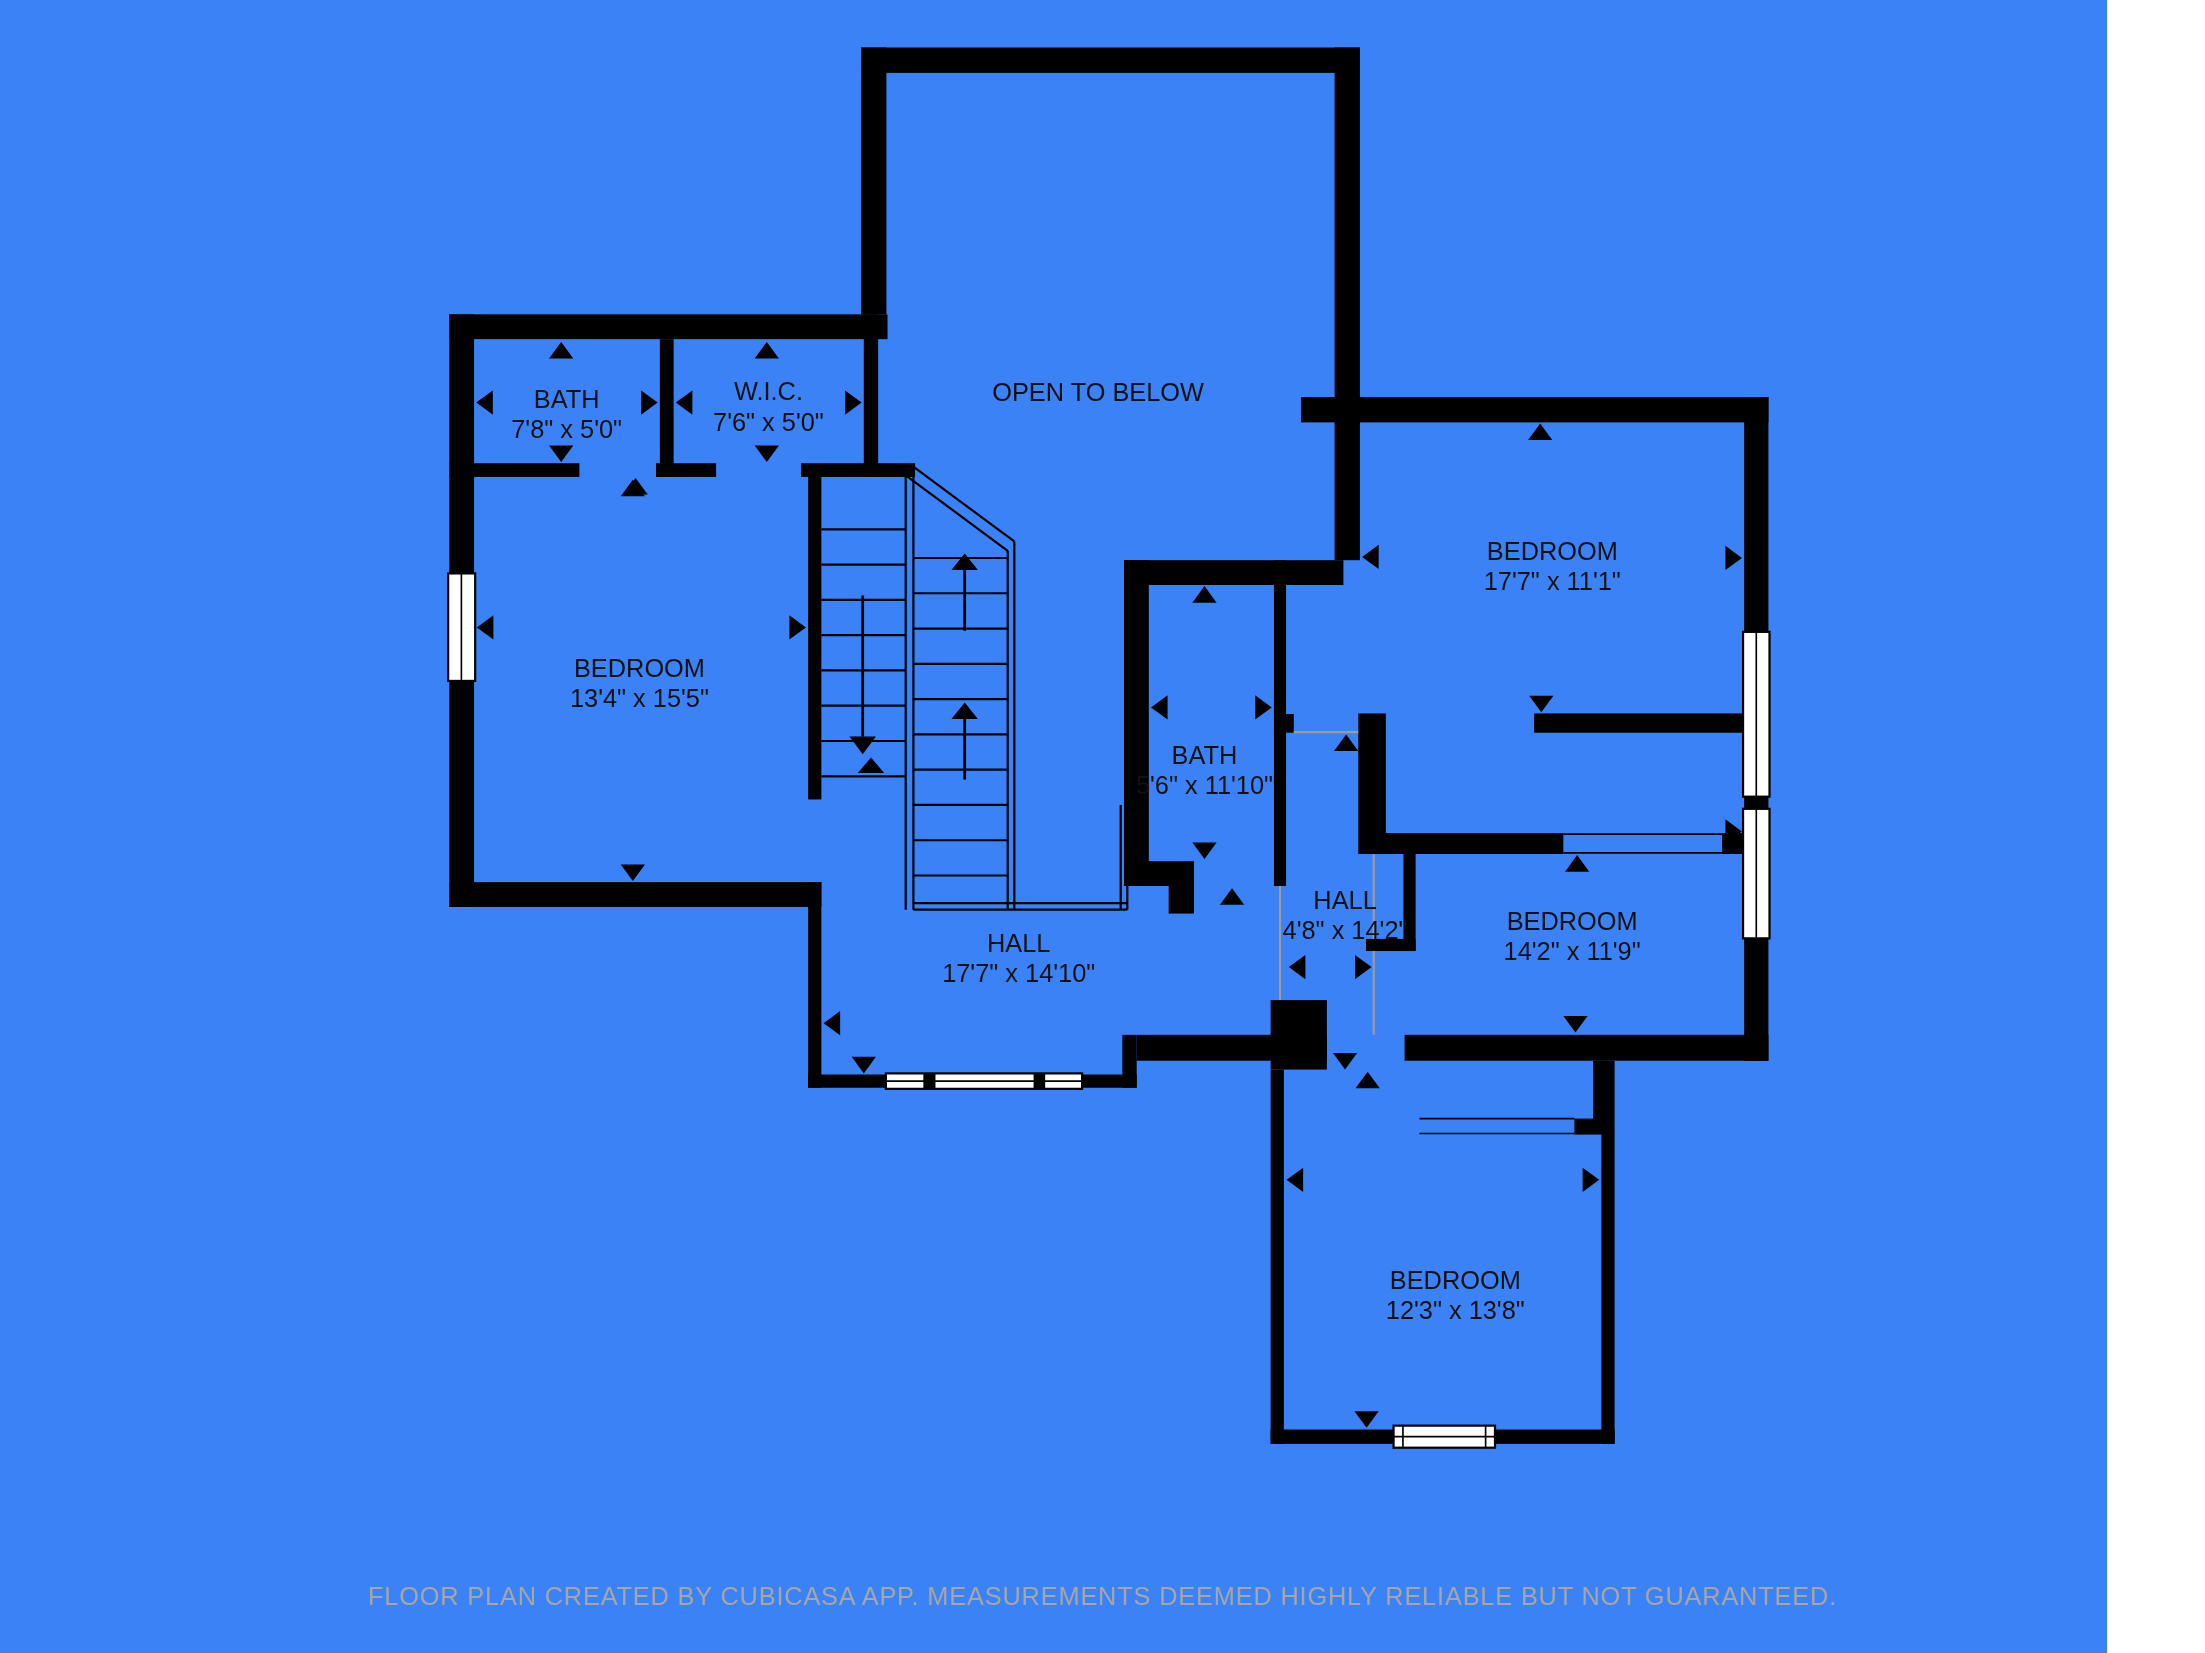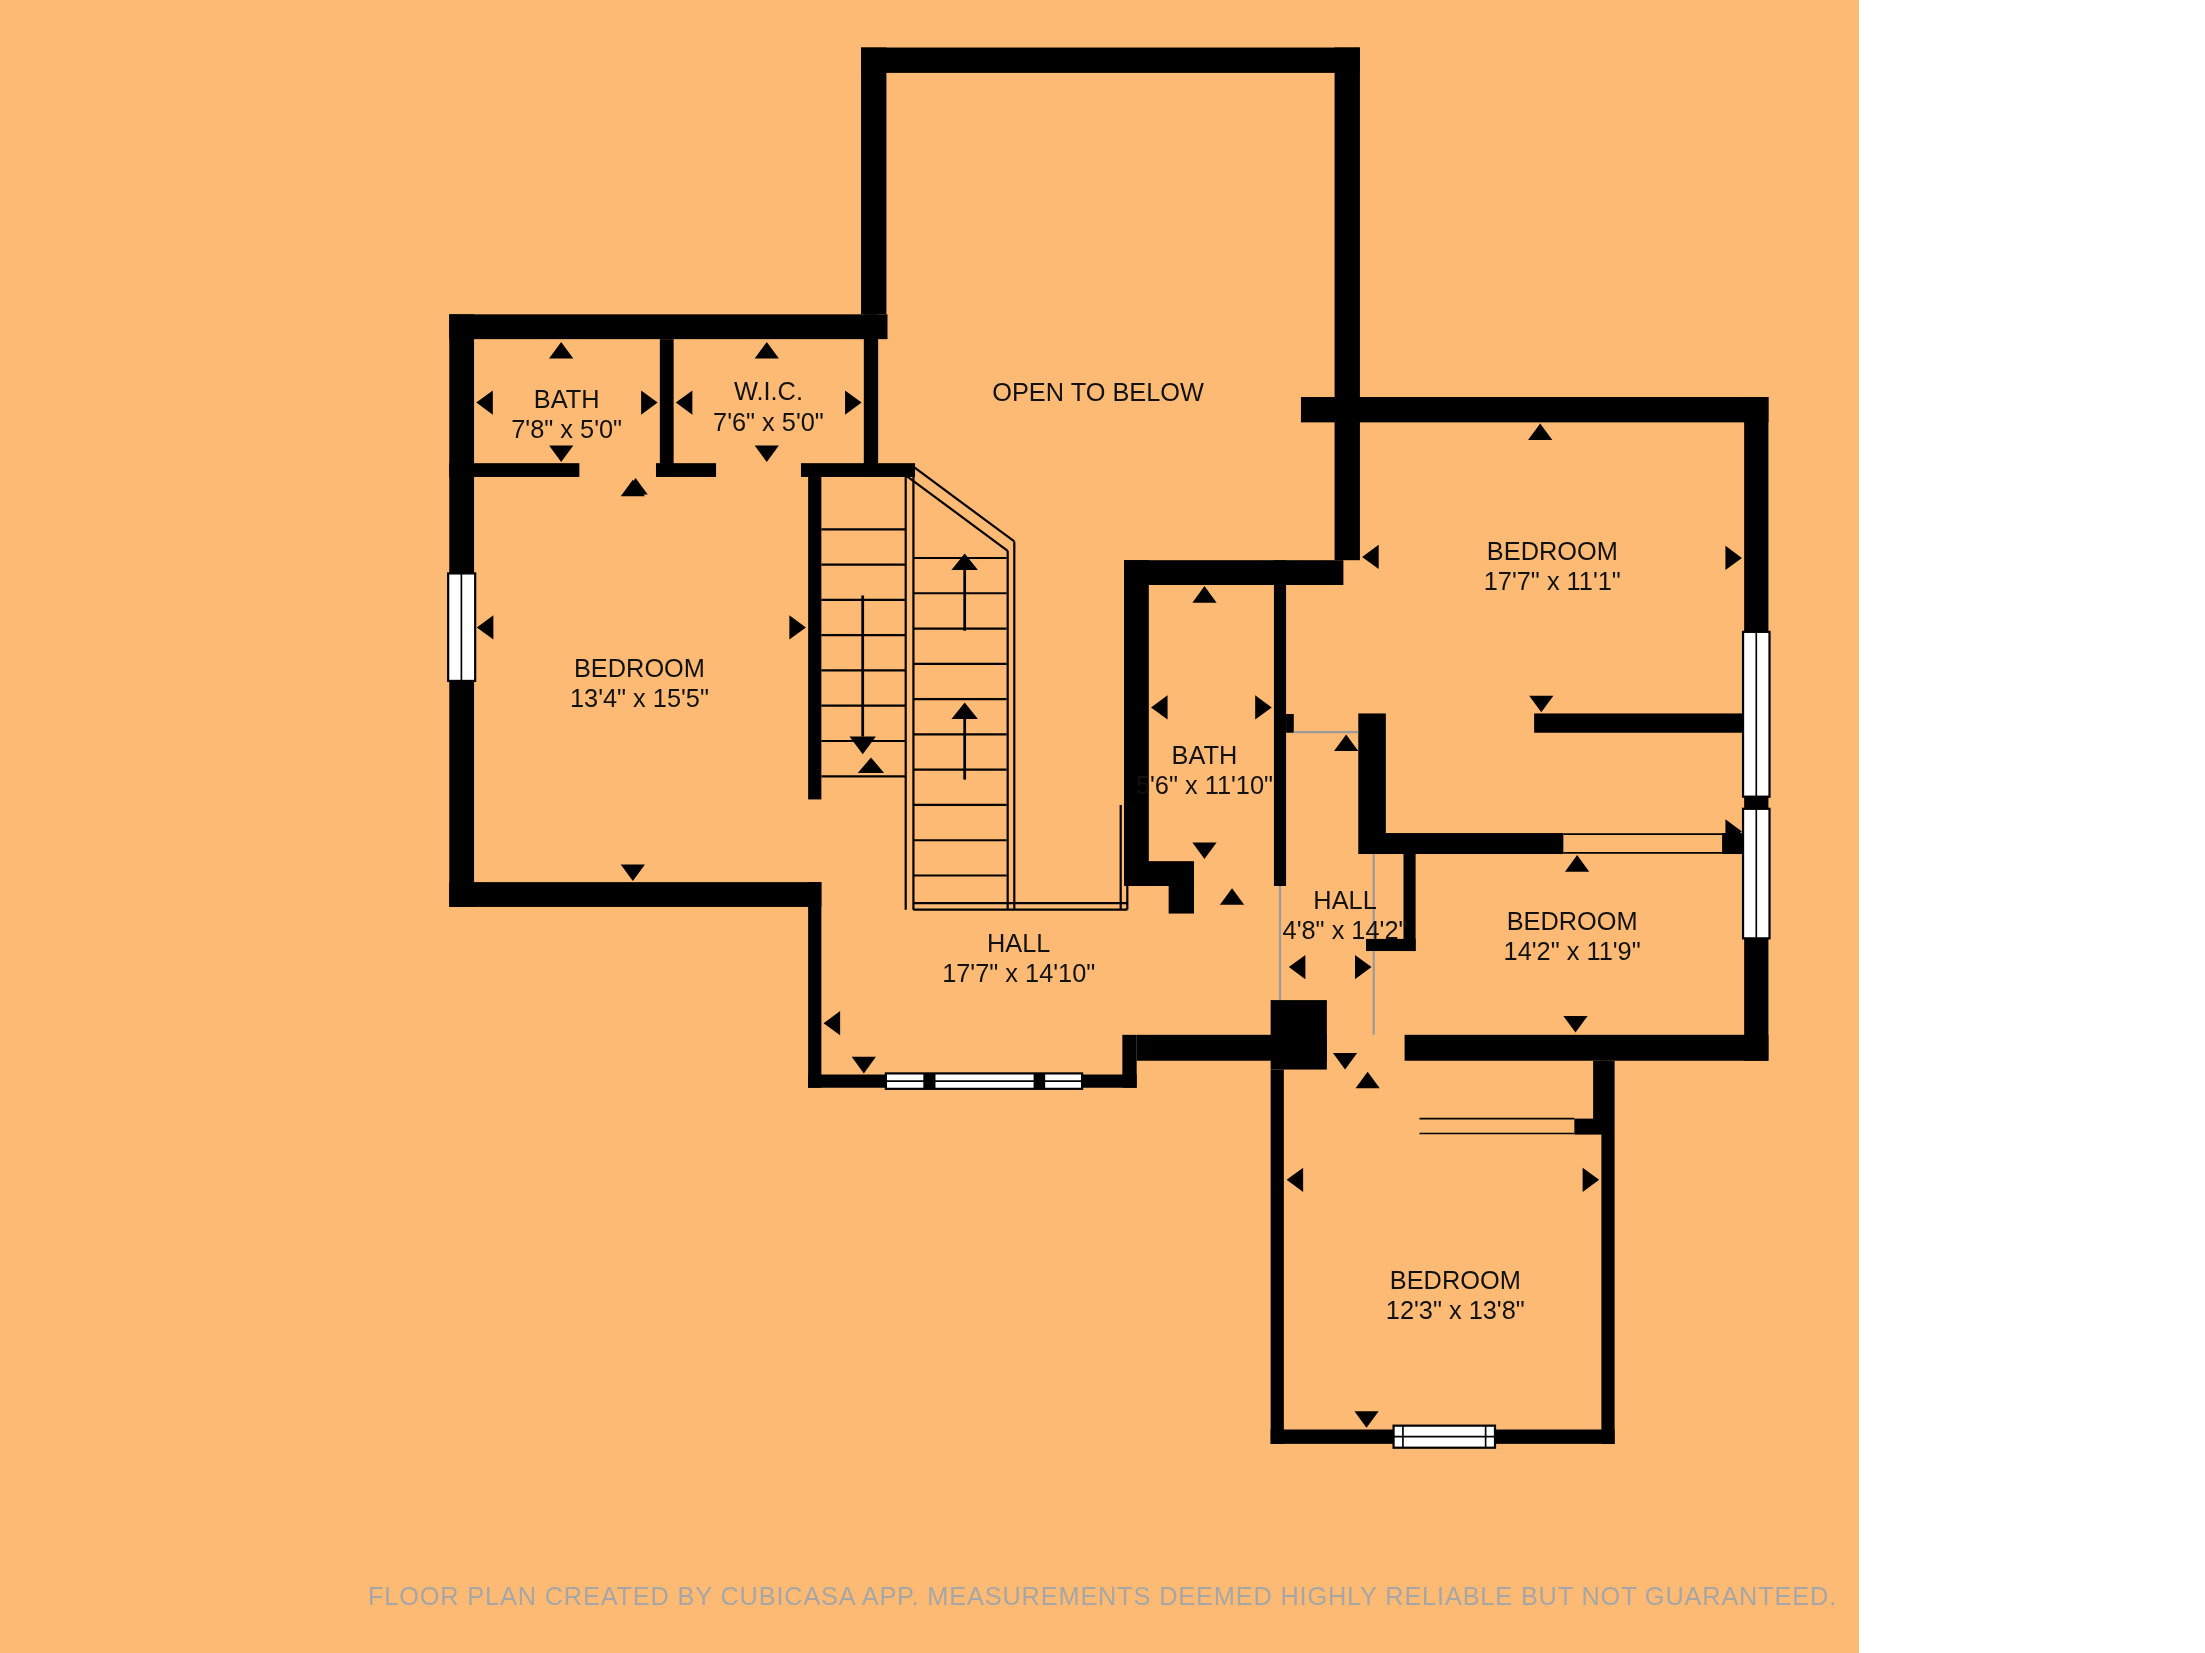--- a/index.html
+++ b/index.html
@@ -1,20 +1,20 @@
 <!DOCTYPE html>
 <html style="font-size:8.8px"><head>
 <meta charset="utf-8">
 <style>
   html, body { margin: 0; padding: 0; background: #ffffff; }
   .stage {
     position: relative;
-    width: 1859px;
+    width: 2107px;
     height: 1654px;
-    background: #fdba74;
+    background: #3b82f6;
     font-family: "Liberation Sans", sans-serif;
   }
   svg.plan { position: absolute; left: 0; top: 0; width: 2205px; height: 1654px; }
   .room-name, .room-dims {
     font-family: "Liberation Sans", sans-serif;
     font-size: 46px;
     fill: #111111;
   }
   .footer-text {
     font-family: "Liberation Sans", sans-serif;

